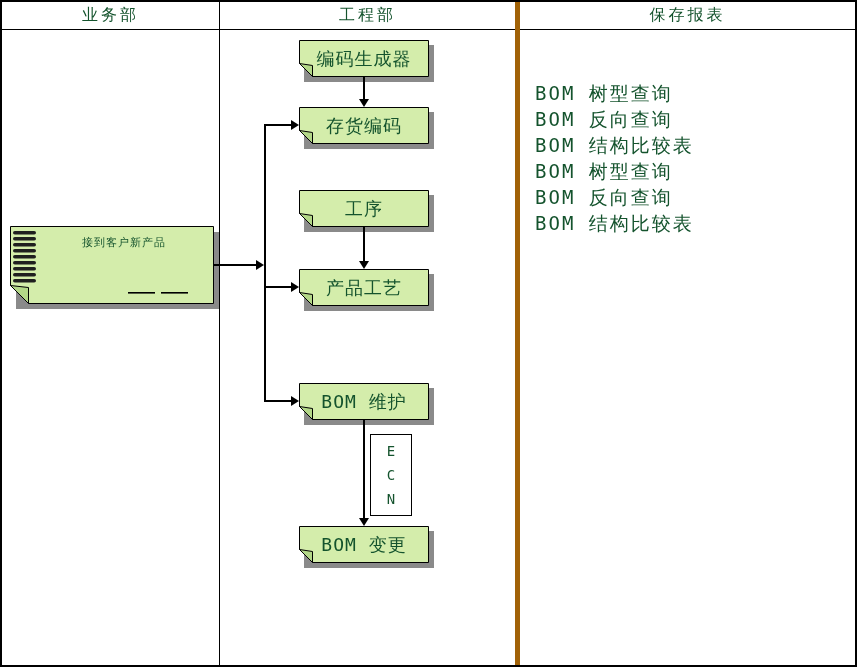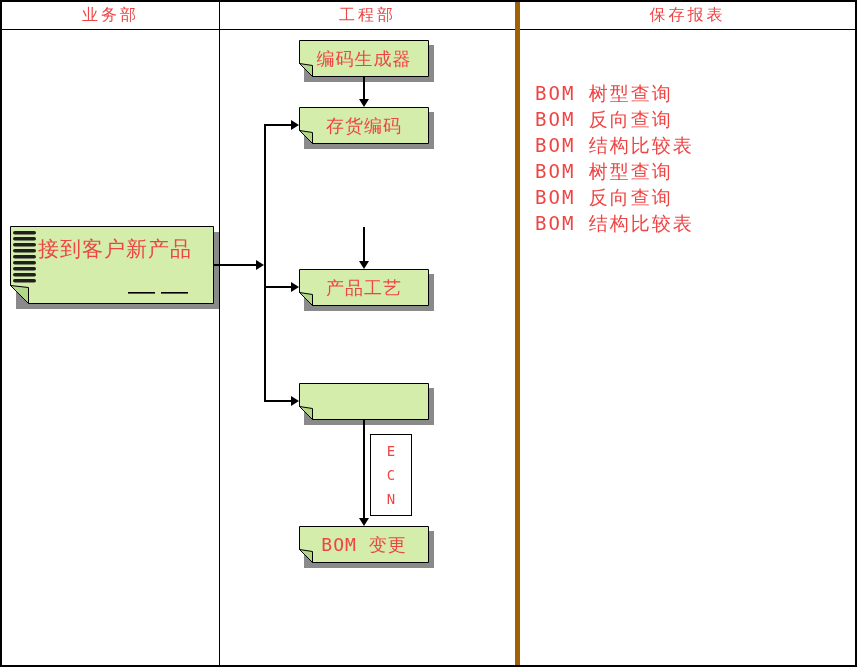--- a/index.html
+++ b/index.html
@@ -1,20 +1,20 @@
 <!DOCTYPE html>
 <html><head>
 <meta charset="utf-8">
 <style>
   html,body { margin:0; padding:0; background:#fff; }
   .frame {
     position:relative; width:857px; height:667px; box-sizing:border-box;
     border:2px solid #000; background:#fff;
     font-family:"DejaVu Sans Mono","DejaVu Sans",monospace;
-    color:#ef4444; overflow:hidden;
+    color:#14532d; overflow:hidden;
   }
   .lanes { display:flex; height:100%; }
   .lane { position:relative; box-sizing:border-box; }
   .lane-1 { width:218px; border-right:1px solid #000; }
   .lane-2 { width:300px; border-right:5px solid #a16207; }
   .lane-3 { flex:1;text-align:right; }
   .lane-header {
     height:28px; box-sizing:border-box; border-bottom:1px solid #000;
     display:flex; align-items:center; justify-content:center;
     font-size:16px; letter-spacing:3px;
@@ -25,21 +25,21 @@
   .node { position:absolute; width:136px; height:43px; }
   .node-label {
     position:absolute; left:0; top:0; width:130px; height:37px;
     display:flex; align-items:center; justify-content:center;
     font-size:18px; letter-spacing:1px; white-space:nowrap;
   }
   
   .doc-node { position:absolute; width:210px; height:84px; }
   .doc-label {
     position:absolute; left:28px; top:9px; width:172px;
-    font-size:21px; letter-spacing:1px; white-space:nowrap;
+    text-align:center; font-size:11px; letter-spacing:1px; white-space:nowrap;
   }
   
   .ecn-box {
     position:absolute; left:368px; top:432px; width:42px; height:82px;
     box-sizing:border-box; border:1px solid #000; background:#fff;
     display:flex; flex-direction:column; justify-content:space-evenly; align-items:center;
     font-size:14px;
   }
   
   .report-list { position:absolute; left:533px; top:78px; }
@@ -112,36 +112,45 @@
 
     <div class="node" style="left:297px;top:105px">
       <svg width="136" height="43" viewBox="0 0 136 43">
         <rect x="5" y="5" width="130" height="37" fill="#8a8a8a"></rect>
         <polygon points="0.5,0.5 129.5,0.5 129.5,36.5 13.5,36.5 0.5,23.5" fill="#d4edab" stroke="#000"></polygon>
         <polygon points="0.5,23.5 13.5,36.5 13.5,25.5" fill="#b3d788" stroke="#000"></polygon>
       </svg>
       <span class="node-label">存货编码</span>
     </div>
 
+    <div class="node" style="left:297px;top:188px">
+      <svg width="136" height="43" viewBox="0 0 136 43">
+        <rect x="5" y="5" width="130" height="37" fill="#8a8a8a"></rect>
+        <polygon points="0.5,0.5 129.5,0.5 129.5,36.5 13.5,36.5 0.5,23.5" fill="#d4edab" stroke="#000"></polygon>
+        <polygon points="0.5,23.5 13.5,36.5 13.5,25.5" fill="#b3d788" stroke="#000"></polygon>
+      </svg>
+      <span class="node-label">工序</span>
+    </div>
 
     <div class="node" style="left:297px;top:267px">
       <svg width="136" height="43" viewBox="0 0 136 43">
         <rect x="5" y="5" width="130" height="37" fill="#8a8a8a"></rect>
         <polygon points="0.5,0.5 129.5,0.5 129.5,36.5 13.5,36.5 0.5,23.5" fill="#d4edab" stroke="#000"></polygon>
         <polygon points="0.5,23.5 13.5,36.5 13.5,25.5" fill="#b3d788" stroke="#000"></polygon>
       </svg>
       <span class="node-label">产品工艺</span>
     </div>
 
     <div class="node" style="left:297px;top:381px">
       <svg width="136" height="43" viewBox="0 0 136 43">
         <rect x="5" y="5" width="130" height="37" fill="#8a8a8a"></rect>
         <polygon points="0.5,0.5 129.5,0.5 129.5,36.5 13.5,36.5 0.5,23.5" fill="#d4edab" stroke="#000"></polygon>
         <polygon points="0.5,23.5 13.5,36.5 13.5,25.5" fill="#b3d788" stroke="#000"></polygon>
       </svg>
+      <span class="node-label">BOM 维护</span>
     </div>
 
     <div class="node" style="left:297px;top:524px">
       <svg width="136" height="43" viewBox="0 0 136 43">
         <rect x="5" y="5" width="130" height="37" fill="#8a8a8a"></rect>
         <polygon points="0.5,0.5 129.5,0.5 129.5,36.5 13.5,36.5 0.5,23.5" fill="#d4edab" stroke="#000"></polygon>
         <polygon points="0.5,23.5 13.5,36.5 13.5,25.5" fill="#b3d788" stroke="#000"></polygon>
       </svg>
       <span class="node-label">BOM 变更</span>
     </div>

